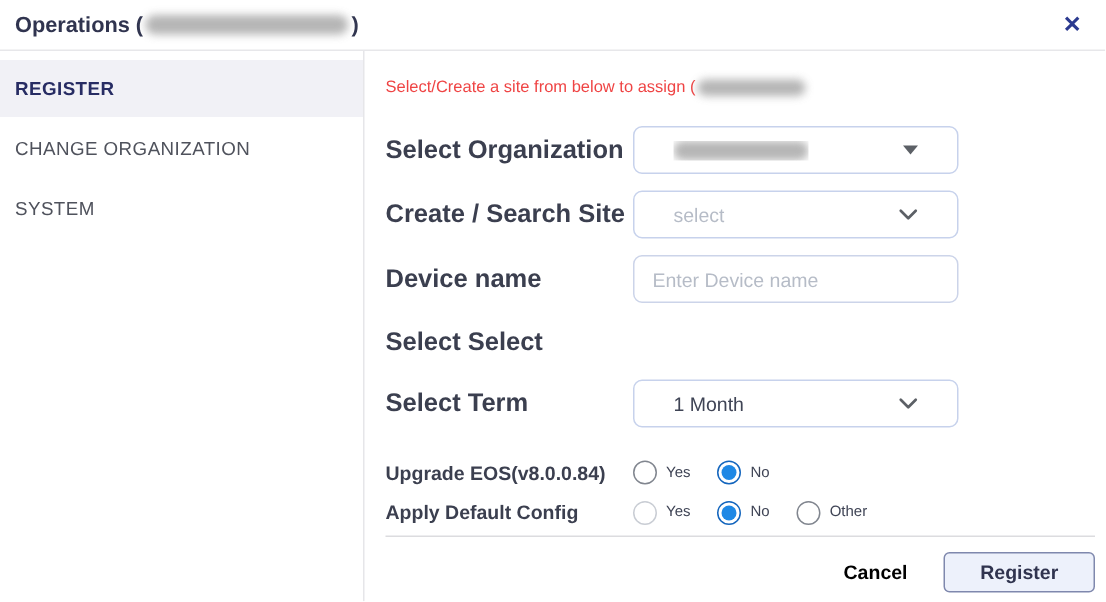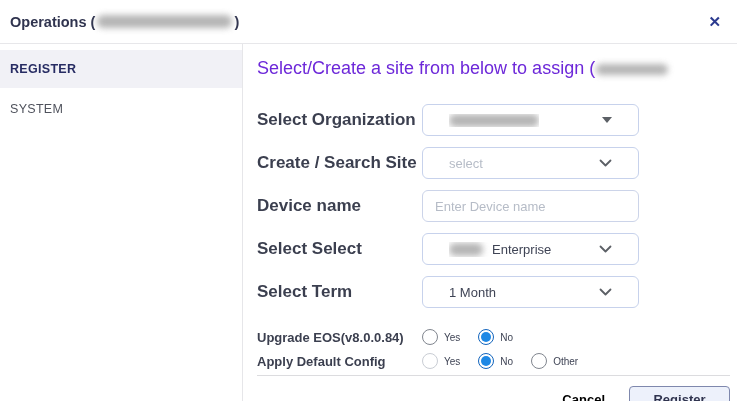--- a/index.html
+++ b/index.html
@@ -2,42 +2,42 @@
 <html><head>
 <meta charset="utf-8">
 <style>
   * { margin:0; padding:0; box-sizing:border-box; }
   html,body { background:#fff; font-family:"Liberation Sans", sans-serif; }
   .modal {
     position:relative; width:737px; height:401px; background:#ffffff; overflow:hidden;
   }
   
   .modal-header {
-    height:44px; display:flex; align-items:center; justify-content:space-between;
+    height:34px; display:flex; align-items:center; justify-content:space-between;
     padding:0 14px 0 10px; border-bottom:1px solid #e7e7ea;
   }
   .modal-title {
     font-size:14.5px; font-weight:bold; color:#30344f; display:flex; align-items:center; white-space:nowrap;
   }
   .close-x {
     color:#2b3a8f; font-size:15px; font-weight:600; cursor:pointer; line-height:1; padding:2px;
   }
   
   .modal-body { display:flex; height:367px; }
   .sidebar {
     width:243px; flex:0 0 243px; border-right:1px solid #e6e6e9; padding-top:6px;
   }
   .side-item {
     height:38px; margin-bottom:2px; display:flex; align-items:center; padding-left:10px;
     font-size:12.5px; color:#4f525c; letter-spacing:.3px; cursor:pointer; white-space:nowrap;
   }
   .side-item.active { background:#f1f1f6; color:#272c63; font-weight:bold; }
   
   .panel { flex:1 1 auto; padding:16px 7px 6px 14px; display:flex; flex-direction:column; }
-  .intro { font-size:18px; color:#6d28d9; height:16px; line-height:16px; margin-bottom:28px; white-space:nowrap; }
+  .intro { font-size:11px; color:#ef4444; height:16px; line-height:16px; margin-bottom:18px; white-space:nowrap; }
   .form-row { display:flex; align-items:center; height:32px; margin-bottom:11px; }
   .form-row .lbl { flex:0 0 165px; font-size:17px; font-weight:700; color:#3b3f4f; white-space:nowrap; }
   .ctrl {
     width:217px; height:32px; border:1px solid #c7d2ec; border-radius:6px;
     display:flex; align-items:center; padding:0 26px; font-size:13px; color:#3f4455;
     background:#fff; cursor:pointer; justify-content:space-between;
   }
   .ctrl .val { display:flex; align-items:center; gap:4px; overflow:hidden; white-space:nowrap; }
   .ctrl .ph { color:#b6bcc7; }
   input.ctrl-input {
@@ -90,20 +90,23 @@
     <span class="close-x">✕</span>
   </div>
 
   <div class="modal-body">
 
     <div class="sidebar">
       <div class="side-item active">
         <span>REGISTER</span>
       </div>
       <div class="side-item">
+        <span>CHANGE ORGANIZATION</span>
+      </div>
+      <div class="side-item">
         <span>SYSTEM</span>
       </div>
     </div>
 
     <div class="panel">
 
       <div class="intro">
         <span>Select/Create a site from below to assign (</span><span class="redacted r-intro"></span>
       </div>
 
@@ -127,29 +130,20 @@
         </div>
       </div>
 
       <div class="form-row">
         <span class="lbl">Device name</span>
         <input class="ctrl-input" type="text" placeholder="Enter Device name" style="">
       </div>
 
       <div class="form-row">
         <span class="lbl">Select Select</span>
-        <div class="ctrl">
-          <span class="val">
-              <span class="redacted r-lic"></span>
-              <span>Enterprise</span>
-            </span>
-          <svg class="chev" width="13" height="8" viewBox="0 0 13 8">
-              <polyline points="1.5,1.5 6.5,6.5 11.5,1.5" fill="none" stroke="#5c6066" stroke-width="1.8" stroke-linecap="round" stroke-linejoin="round"></polyline>
-            </svg>
-        </div>
       </div>
 
       <div class="form-row">
         <span class="lbl">Select Term</span>
         <div class="ctrl">
           <span class="val">1 Month</span>
           <svg class="chev" width="13" height="8" viewBox="0 0 13 8">
               <polyline points="1.5,1.5 6.5,6.5 11.5,1.5" fill="none" stroke="#5c6066" stroke-width="1.8" stroke-linecap="round" stroke-linejoin="round"></polyline>
             </svg>
         </div>

